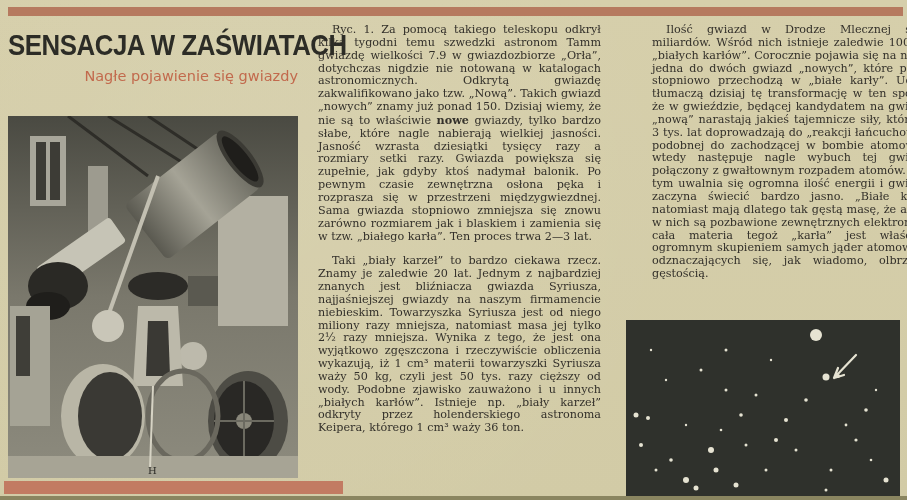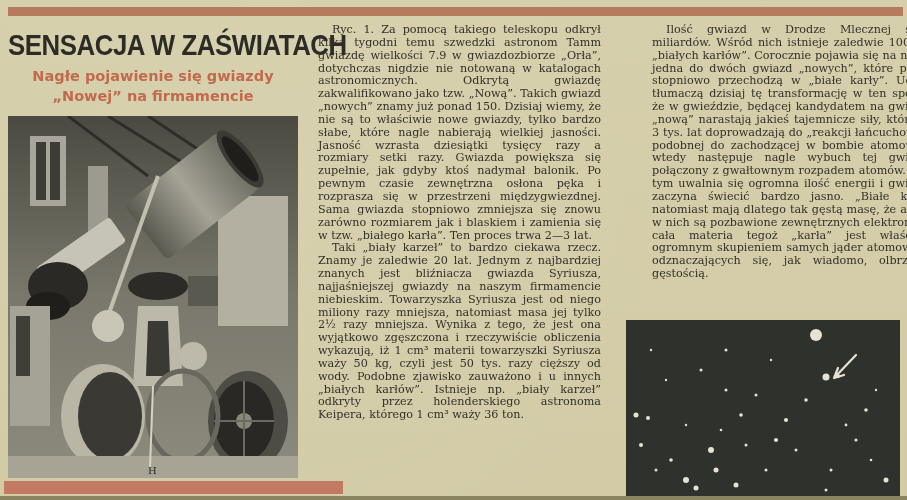--- a/index.html
+++ b/index.html
@@ -30,55 +30,54 @@
   .headline {
     position: absolute; left: 8px; top: 28px; width: 290px;
     font-family: "Liberation Sans", "DejaVu Sans", sans-serif;
     font-weight: 700; font-size: 30px; letter-spacing: -0.5px;
     color: #2c2c26; line-height: 34px; white-space: nowrap;
     transform: scaleX(0.86); transform-origin: left top;
   }
   .subhead {
     position: absolute; left: 8px; top: 66px; width: 290px;
     font-family: "DejaVu Sans", "Liberation Sans", sans-serif;
-    font-weight: 700; font-size: 14.5px; color: #c26a4d;
-    text-align: center; line-height: 20px;
+    font-weight: 400; font-size: 14.5px; color: #c26a4d;
+    text-align: right; line-height: 20px;
   }
   .subhead .line { display: block; white-space: nowrap; }
   .photo {
     position: absolute; left: 8px; top: 116px; width: 290px; height: 362px;
     background: #6e6c60; overflow: hidden;
   }
   .photo svg { display: block; }
   .col {
     position: absolute; font-size: 11.2px; line-height: 12.85px;
     text-align: justify; color: #33302a;
   }
   .col p { margin: 0; text-indent: 14px; hyphens: manual; }
-  .col p + p { margin-top: 0; }
+  .col p + p { margin-top: 12px; }
   .col-mid { left: 318px; top: 24px; width: 283px; }
   .col-right { left: 652px; top: 24px; width: 283px; }
   .stars {
     position: absolute; left: 626px; top: 320px; width: 274px; height: 176px;
     background: #2f312c; overflow: hidden;
   }
-  b { font-weight: 400; margin-top: 34px; }
+  b { font-weight: 700; margin-top: 34px; }
 </style>
 </head>
 <body>
 
 <div class="page">
 
   <div class="rule-top"></div>
 
   <div class="headline">SENSACJA W ZAŚWIATACH</div>
 
   <div class="subhead">
     <span class="line">Nagłe pojawienie się gwiazdy</span>
-    <span class="line">„Nowej” na firmamencie</span>
   </div>
 
   <div class="photo">
     <svg width="290" height="362" viewBox="0 0 290 362">
       <defs>
         <linearGradient id="bg" x1="0" y1="0" x2="0" y2="1">
           <stop offset="0" stop-color="#4a4a42"></stop>
           <stop offset="0.5" stop-color="#7a786c"></stop>
           <stop offset="1" stop-color="#8d8b7e"></stop>
         </linearGradient>

